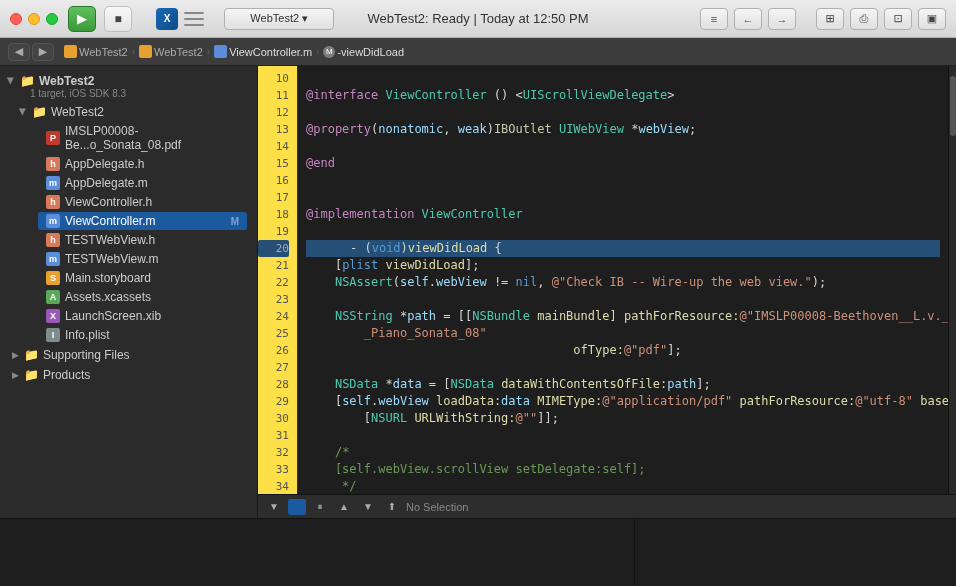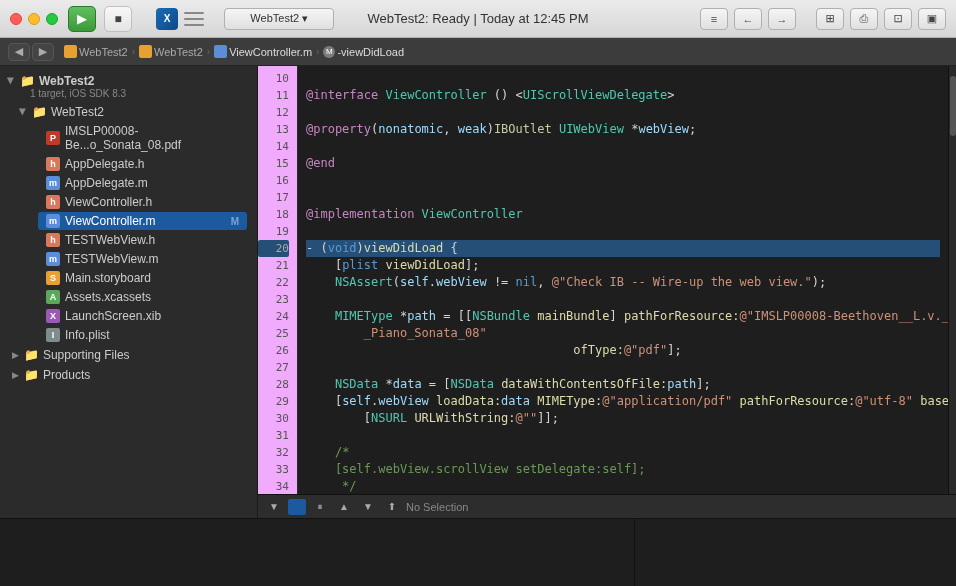--- a/index.html
+++ b/index.html
@@ -162,21 +162,21 @@
       display: flex;
       flex-direction: column;
     }
     .code-area {
       flex: 1;
       display: flex;
       overflow: hidden;
     }
     .line-numbers {
       width: 40px;
-      background: #f0abfc;
+      background: #fde047;
       color: #555;
       font-size: 11px;
       font-family: 'Menlo', 'Monaco', monospace;
       padding: 4px 0;
       text-align: right;
       padding-right: 8px;
       border-right: 1px solid #2a2a2a;
       user-select: none;
       overflow: hidden;
     }
@@ -197,21 +197,21 @@
       font-family: 'Menlo', 'Monaco', monospace;
       font-size: 12px;
       line-height: 17px;
       color: #d4d4d4;
       background: #1e1e1e;
     }
     .code-line {
       height: 17px;
       white-space: nowrap;
     }
-    .code-line.highlighted { background: #264f78; }
+    .code-line.highlighted { background: #264f78; padding-left: 44px; }
 
     
     .kw { color: #569cd6; }        
     .kw2 { color: #c586c0; }       
     .type { color: #4ec9b0; }      
     .str { color: #ce9178; }       
     .method { color: #dcdcaa; }    
     .prop { color: #9cdcfe; }      
     .comment { color: #6a9955; }       
     .macro { color: #c8c8a9; }     
@@ -327,21 +327,21 @@
         <div style="width:20px;height:2px;background:#888;margin:2px 0;border-radius:1px;"></div>
         <div style="width:20px;height:2px;background:#888;margin:2px 0;border-radius:1px;"></div>
         <div style="width:20px;height:2px;background:#888;margin:2px 0;border-radius:1px;"></div>
       </div>
     </div>
     <div style="width:4px"></div>
     <div class="titlebar-btn" style="width:110px; font-size:11px; color:#333; justify-content:center;">
       WebTest2 ▾
     </div>
   </div>
-  <div class="titlebar-title">WebTest2: Ready  |  Today at 12:45 PM</div>
+  <div class="titlebar-title">WebTest2: Ready  |  Today at 12:50 PM</div>
   <div class="titlebar-right">
     <div class="titlebar-btn">≡</div>
     <div class="titlebar-btn">←</div>
     <div class="titlebar-btn">→</div>
     <div style="width:8px"></div>
     <div class="titlebar-btn">⊞</div>
     <div class="titlebar-btn">⎙</div>
     <div class="titlebar-btn">⊡</div>
     <div class="titlebar-btn">▣</div>
   </div>
@@ -497,21 +497,21 @@
         <div class="code-line">&nbsp;</div>
         <div class="code-line"><span class="kw2">@end</span></div>
         <div class="code-line">&nbsp;</div>
         <div class="code-line">&nbsp;</div>
         <div class="code-line"><span class="kw2">@implementation</span> <span class="type">ViewController</span></div>
         <div class="code-line">&nbsp;</div>
         <div class="code-line highlighted">- (<span class="kw">void</span>)<span class="method">viewDidLoad</span> {</div>
         <div class="code-line">&nbsp;&nbsp;&nbsp;&nbsp;[<span class="kw">plist</span> <span class="method">viewDidLoad</span>];</div>
         <div class="code-line">&nbsp;&nbsp;&nbsp;&nbsp;<span class="type">NSAssert</span>(<span class="prop">self</span>.<span class="prop">webView</span> != <span class="kw">nil</span>, <span class="str">@"Check IB -- Wire-up the web view."</span>);</div>
         <div class="code-line">&nbsp;</div>
-        <div class="code-line">&nbsp;&nbsp;&nbsp;&nbsp;<span class="type">MIMEType</span> *<span class="prop">path</span> = [[<span class="type">NSBundle</span> <span class="method">mainBundle</span>] <span class="method">pathForResource:</span><span class="str">@"IMSLP00008-Beethoven__L.v._-</span></div>
+        <div class="code-line">&nbsp;&nbsp;&nbsp;&nbsp;<span class="type">NSString</span> *<span class="prop">path</span> = [[<span class="type">NSBundle</span> <span class="method">mainBundle</span>] <span class="method">pathForResource:</span><span class="str">@"IMSLP00008-Beethoven__L.v._-</span></div>
         <div class="code-line">&nbsp;&nbsp;&nbsp;&nbsp;&nbsp;&nbsp;&nbsp;&nbsp;<span class="str">_Piano_Sonata_08"</span></div>
         <div class="code-line">&nbsp;&nbsp;&nbsp;&nbsp;&nbsp;&nbsp;&nbsp;&nbsp;&nbsp;&nbsp;&nbsp;&nbsp;&nbsp;&nbsp;&nbsp;&nbsp;&nbsp;&nbsp;&nbsp;&nbsp;&nbsp;&nbsp;&nbsp;&nbsp;&nbsp;&nbsp;&nbsp;&nbsp;&nbsp;&nbsp;&nbsp;&nbsp;&nbsp;&nbsp;&nbsp;&nbsp;&nbsp;<span class="method">ofType:</span><span class="str">@"pdf"</span>];</div>
         <div class="code-line">&nbsp;</div>
         <div class="code-line">&nbsp;&nbsp;&nbsp;&nbsp;<span class="type">NSData</span> *<span class="prop">data</span> = [<span class="type">NSData</span> <span class="method">dataWithContentsOfFile:</span><span class="prop">path</span>];</div>
         <div class="code-line">&nbsp;&nbsp;&nbsp;&nbsp;[<span class="prop">self</span>.<span class="prop">webView</span> <span class="method">loadData:</span><span class="prop">data</span> <span class="method">MIMEType:</span><span class="str">@"application/pdf"</span> <span class="method">pathForResource:</span><span class="str">@"utf-8"</span> <span class="method">baseURL:</span></div>
         <div class="code-line">&nbsp;&nbsp;&nbsp;&nbsp;&nbsp;&nbsp;&nbsp;&nbsp;[<span class="type">NSURL</span> <span class="method">URLWithString:</span><span class="str">@""</span>]];</div>
         <div class="code-line">&nbsp;</div>
         <div class="code-line">&nbsp;&nbsp;&nbsp;&nbsp;<span class="comment">/*</span></div>
         <div class="code-line"><span class="comment">&nbsp;&nbsp;&nbsp;&nbsp;[self.webView.scrollView setDelegate:self];</span></div>
         <div class="code-line"><span class="comment">&nbsp;&nbsp;&nbsp;&nbsp; */</span></div>

